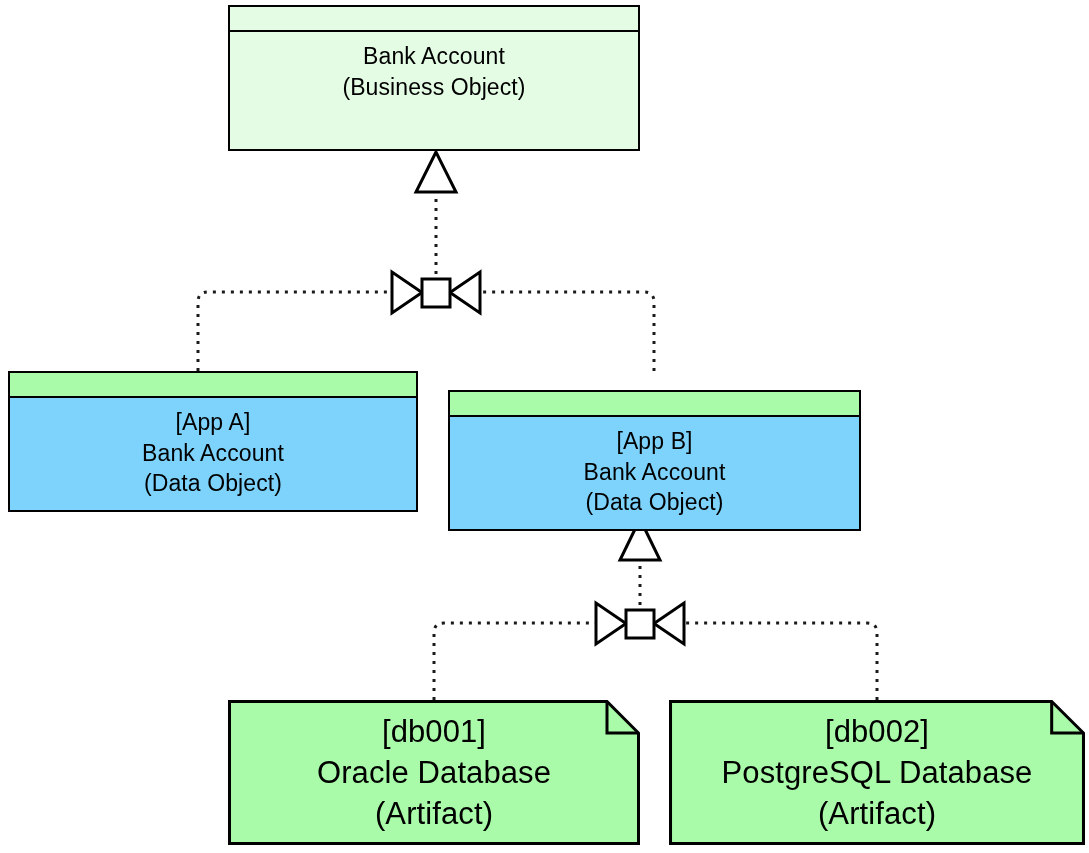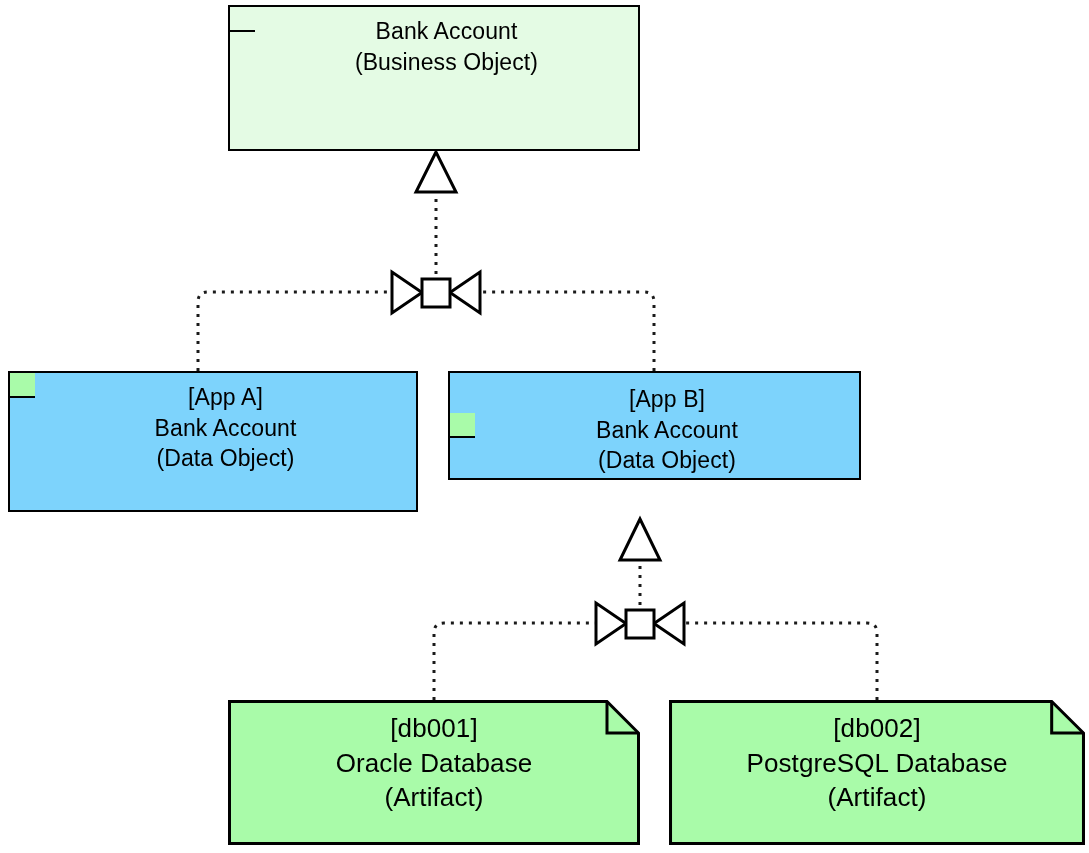--- a/index.html
+++ b/index.html
@@ -25,21 +25,21 @@
     height: 853px;
     pointer-events: none;
   }
 
   
   .node {
     position: absolute;
     box-sizing: border-box;
     border: 2px solid #000000;
     display: flex;
-    flex-direction: row;
+    flex-direction: column;
   }
   .node .band {
     box-sizing: border-box;
     height: 25px;
     flex: 0 0 25px;
     border-bottom: 2px solid #000000;
   }
   .node .body {
     flex: 1 1 auto;
     display: flex;
@@ -71,21 +71,21 @@
     position: absolute;
     left: 0; top: 0;
     width: 100%;
     height: 100%;
   }
   .artifact .label {
     position: relative;
     text-align: center;
     line-height: 1.33;
     color: #000000;
-    font-size: 26px;
+    font-size: 31px;
     white-space: pre-line;
     padding-top: 11px;
     letter-spacing: 0.1px;
   }
 </style>
 </head>
 <body>
 
 <div id="canvas">
 
@@ -128,21 +128,21 @@
 
   <div class="node app" style="left:8px; top:371px; width:410px; height:141px;">
     <div class="band"></div>
     <div class="body">
       <div class="label">[App A]
 Bank Account
 (Data Object)</div>
     </div>
   </div>
 
-  <div class="node app" style="left:448px; top:371px; width:413px; height:109px;align-items:center;">
+  <div class="node app" style="left:448px; top:390px; width:413px; height:141px;">
     <div class="band"></div>
     <div class="body">
       <div class="label">[App B]
 Bank Account
 (Data Object)</div>
     </div>
   </div>
 
   <div class="artifact" style="left:228px; top:700px; width:412px; height:145px;">
     <svg class="shape" viewBox="0 0 412 145" preserveAspectRatio="none">

